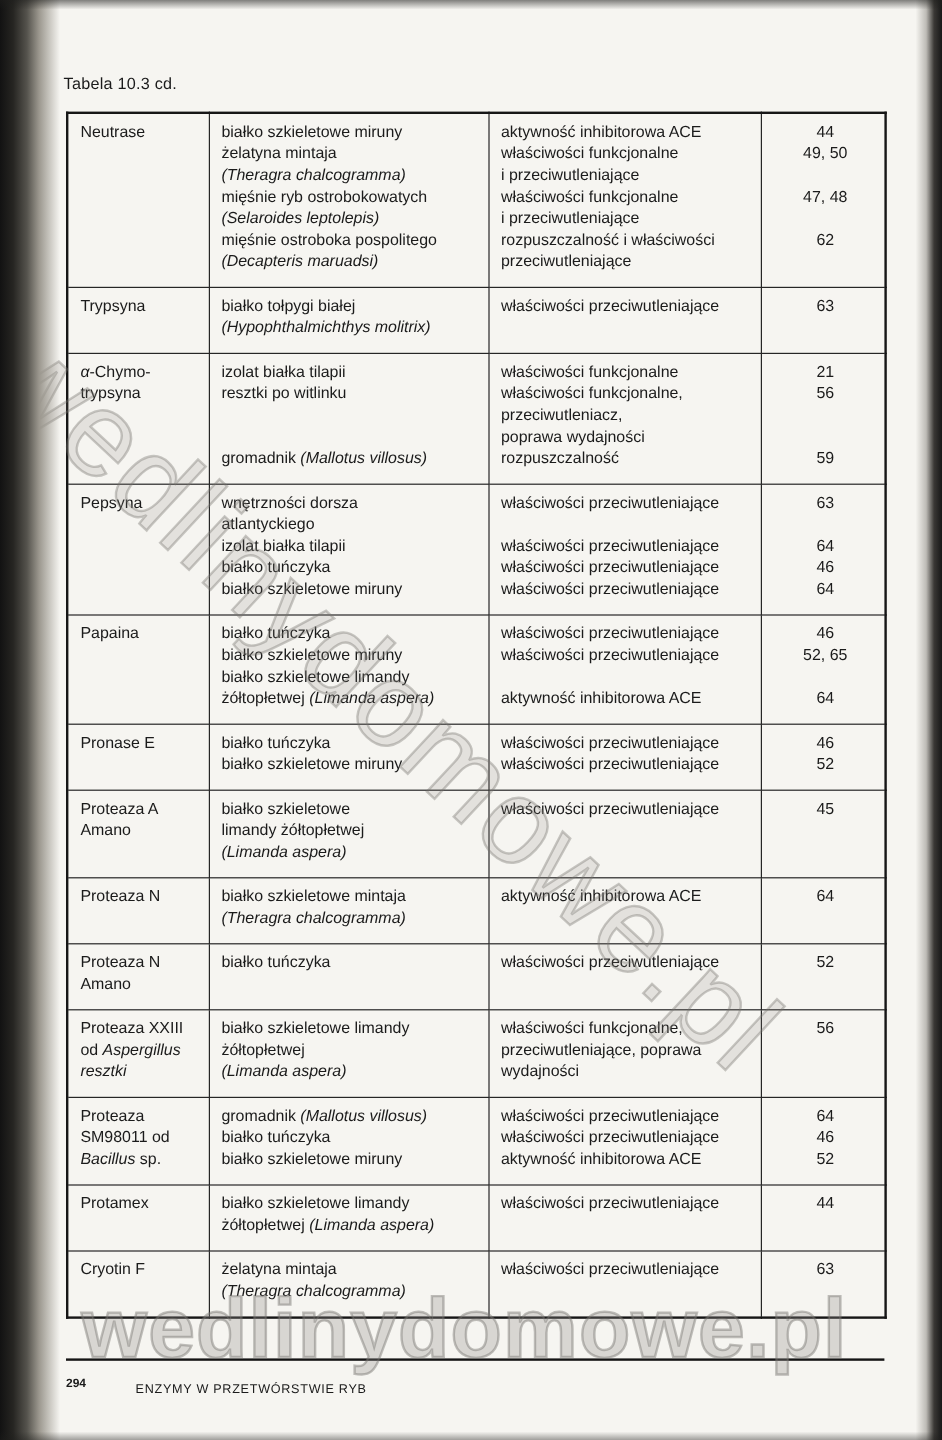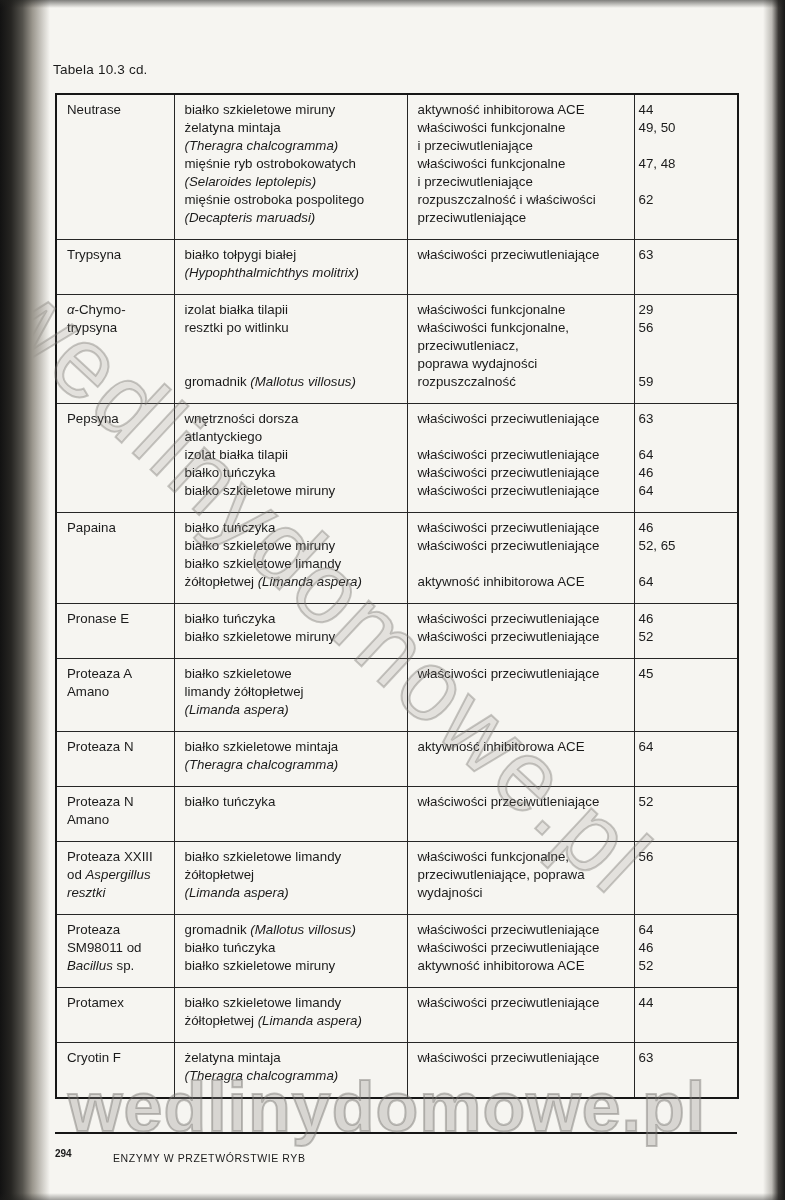--- a/index.html
+++ b/index.html
@@ -40,21 +40,21 @@
     background:transparent;
   }
   table.enzymes{border:2px solid #161616;}
   table.enzymes td{
     border:1px solid #262626;
     vertical-align:top;
     padding:6px 8px 12px 10px;
     font-size:13.3px;
     line-height:18px;
   }
-  table.enzymes td.refs{padding-left:4px;padding-right:0;}
+  table.enzymes td.refs{text-align:center;padding-left:4px;padding-right:0;}
   .ln{white-space:nowrap;}
   .ln i{font-style:italic;}
 
   .footer-rule{
     position:absolute;left:55px;top:1132px;width:682px;
     border-top:2px solid #151515;
   }
   .page-number{
     position:absolute;left:55px;top:1148px;
     font-size:10px;font-weight:bold;
@@ -159,21 +159,21 @@
               <div class="ln">gromadnik <i>(Mallotus villosus)</i></div>
             </td>
             <td>
               <div class="ln">właściwości funkcjonalne</div>
               <div class="ln">właściwości funkcjonalne,</div>
               <div class="ln">przeciwutleniacz,</div>
               <div class="ln">poprawa wydajności</div>
               <div class="ln">rozpuszczalność</div>
             </td>
             <td class="refs">
-              <div class="ln">29</div>
+              <div class="ln">21</div>
               <div class="ln">56</div>
               <div class="ln">&nbsp;</div>
               <div class="ln">&nbsp;</div>
               <div class="ln">59</div>
             </td>
           </tr>
           <tr>
             <td>
               <div class="ln">Pepsyna</div>
             </td>

